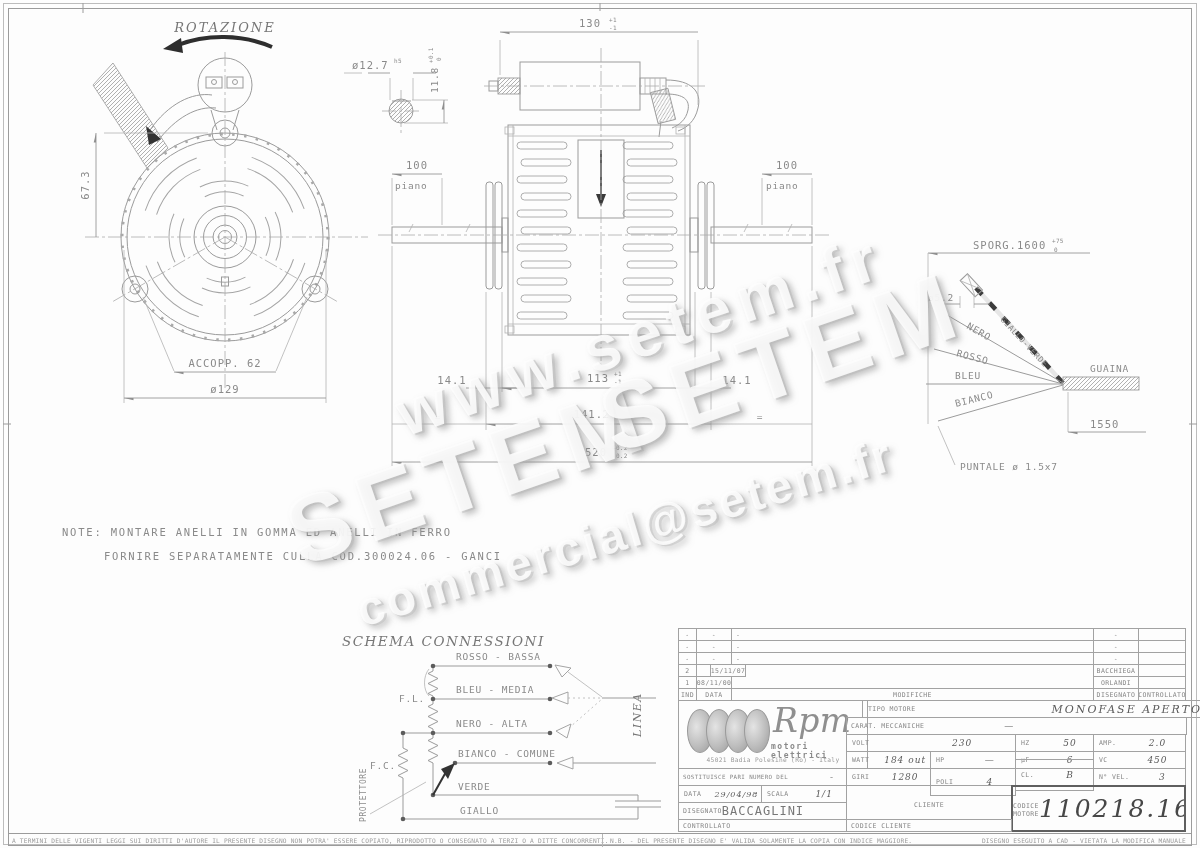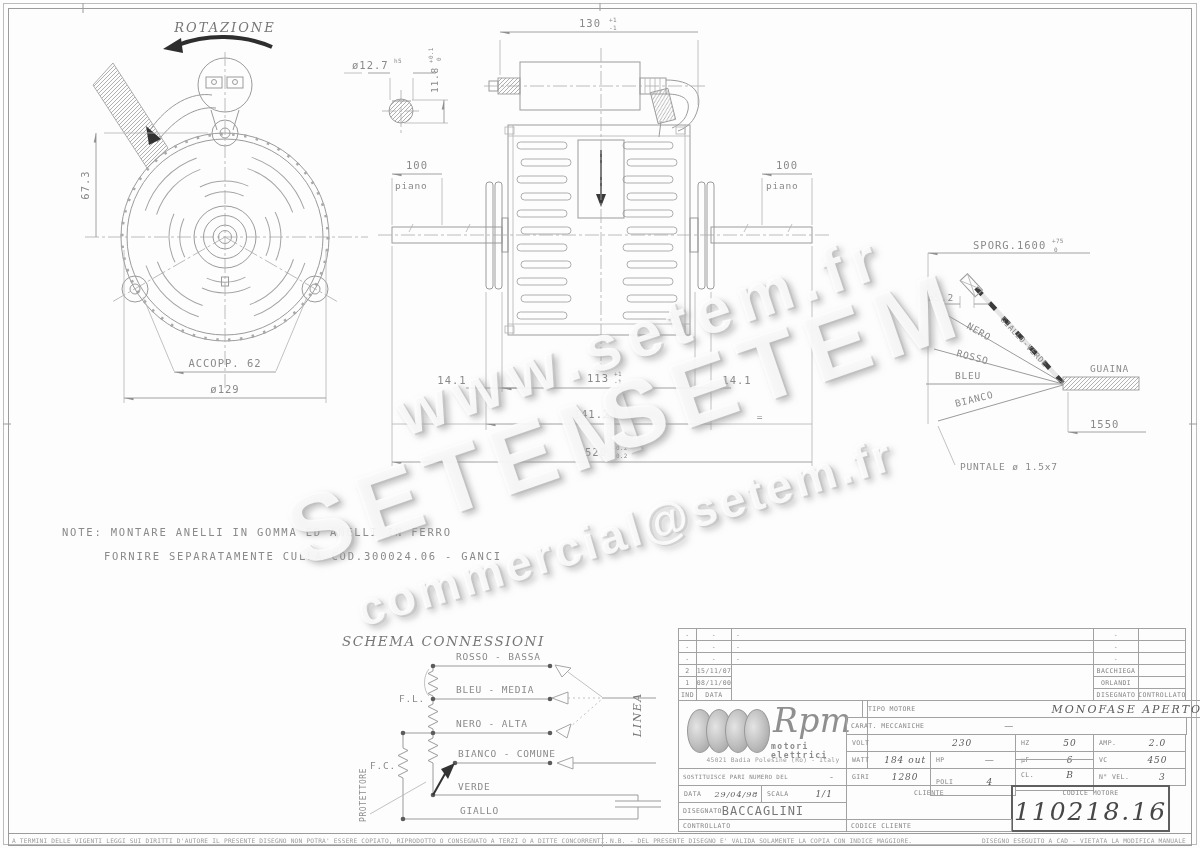--- a/index.html
+++ b/index.html
@@ -408,31 +408,32 @@
   <div class="cell cen" style="left:415px;top:12px;width:46px;height:13px">-</div>
   <div class="cell cen" style="left:460px;top:12px;width:48px;height:13px"></div>
 
   <div class="cell cen" style="left:0;top:24px;width:19px;height:13px">-</div>
   <div class="cell cen" style="left:18px;top:24px;width:36px;height:13px">-</div>
   <div class="cell lblp" style="left:53px;top:24px;width:363px;height:13px">-</div>
   <div class="cell cen" style="left:415px;top:24px;width:46px;height:13px">-</div>
   <div class="cell cen" style="left:460px;top:24px;width:48px;height:13px"></div>
 
   <div class="cell cen" style="left:0;top:36px;width:19px;height:13px">2</div>
-  <div class="cell cen" style="left:18px;top:36px;width:36px;height:13px">15/11/07</div>
+  <div class="cell cen" style="left:32px;top:36px;width:36px;height:13px">15/11/07</div>
   <div class="cell cen" style="left:415px;top:36px;width:46px;height:13px">BACCHIEGA</div>
   <div class="cell cen" style="left:460px;top:36px;width:48px;height:13px"></div>
 
   <div class="cell cen" style="left:0;top:48px;width:19px;height:13px">1</div>
   <div class="cell cen" style="left:18px;top:48px;width:36px;height:13px">08/11/00</div>
   <div class="cell cen" style="left:415px;top:48px;width:46px;height:13px">ORLANDI</div>
   <div class="cell cen" style="left:460px;top:48px;width:48px;height:13px"></div>
 
   <div class="cell cen" style="left:0;top:60px;width:19px;height:13px">IND</div>
   <div class="cell cen" style="left:18px;top:60px;width:36px;height:13px">DATA</div>
+  <div class="cell cen" style="left:53px;top:60px;width:363px;height:13px">MODIFICHE</div>
   <div class="cell cen" style="left:415px;top:60px;width:46px;height:13px">DISEGNATO</div>
   <div class="cell cen" style="left:460px;top:60px;width:48px;height:13px">CONTROLLATO</div>
 
   <div class="cell" style="left:0;top:72px;width:190px;height:69px">
     <div class="coil" style="left:8px;top:8px"></div>
     <div class="coil" style="left:27px;top:8px"></div>
     <div class="coil" style="left:46px;top:8px"></div>
     <div class="coil" style="left:65px;top:8px"></div>
     <div class="rpm" style="left:94px;top:0">Rpm</div>
     <div class="rpmsub" style="left:92px;top:41px">motori elettrici</div>
@@ -497,23 +498,23 @@
   </div>
   <div class="cell fcell" style="left:0;top:157px;width:84px;height:18px">
     <span class="lbl">DATA</span>
     <span class="val" style="font-size:8px">29/04/98</span>
   </div>
   <div class="cell fcell" style="left:83px;top:157px;width:86px;height:18px">
     <span class="lbl" style="width:42%">SCALA</span>
     <span class="val">1/1</span>
   </div>
   <div class="cell" style="left:168px;top:157px;width:166px;height:35px;align-items:flex-start;justify-content:center">
-    <span style="margin-top:3px">CLIENTE</span>
-  </div>
-  <div class="cell heavy" style="left:333px;top:157px;width:159px;height:47px;flex-direction:column;justify-content:flex-start">
+    <span style="margin-top:15px">CLIENTE</span>
+  </div>
+  <div class="cell heavy" style="left:333px;top:157px;width:175px;height:47px;flex-direction:row;justify-content:flex-start">
     <span style="margin-top:2px">CODICE MOTORE</span>
     <span class="codmot-num">110218.16</span>
   </div>
   <div class="cell" style="left:0;top:174px;width:169px;height:18px">
     <span class="lblp">DISEGNATO</span>
     <span style="font-size:12px;letter-spacing:1px;color:#777">BACCAGLINI</span>
   </div>
   <div class="cell" style="left:0;top:191px;width:169px;height:13px">
     <span class="lblp">CONTROLLATO</span>
   </div>

